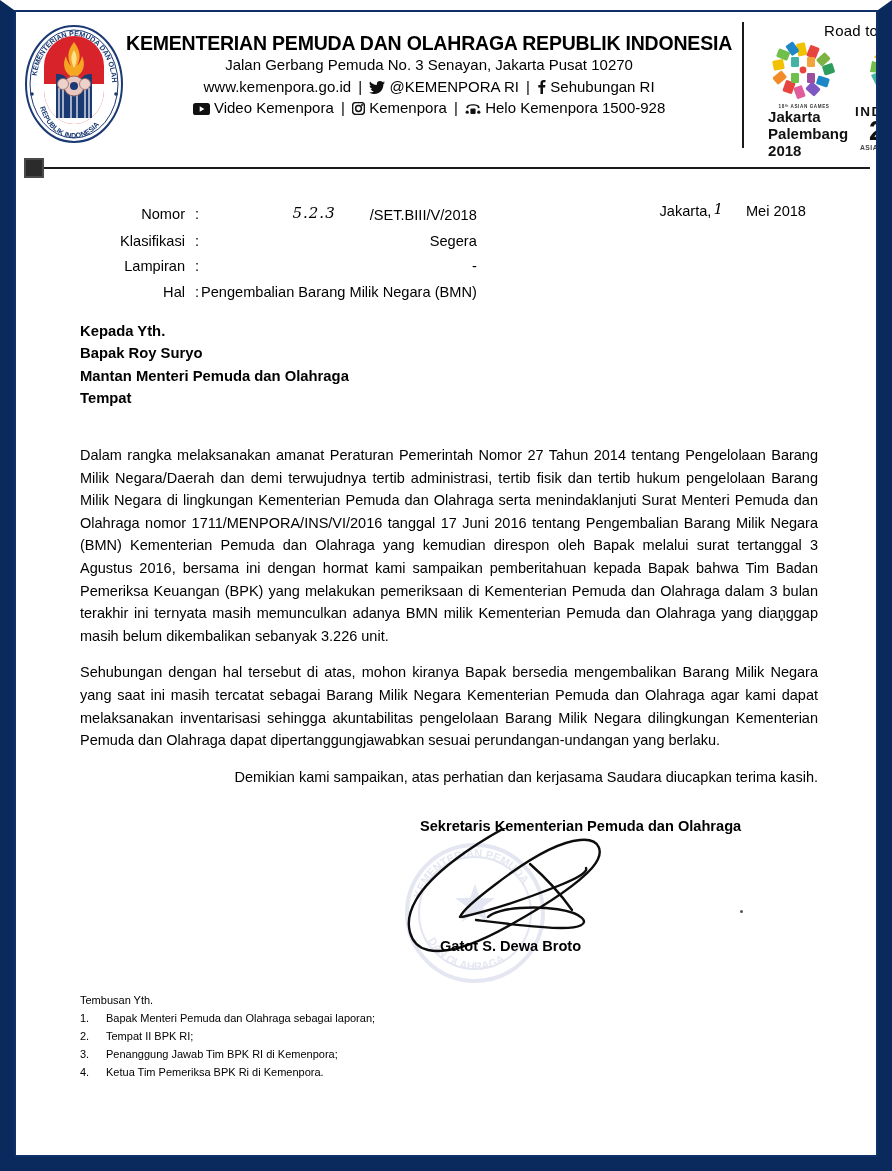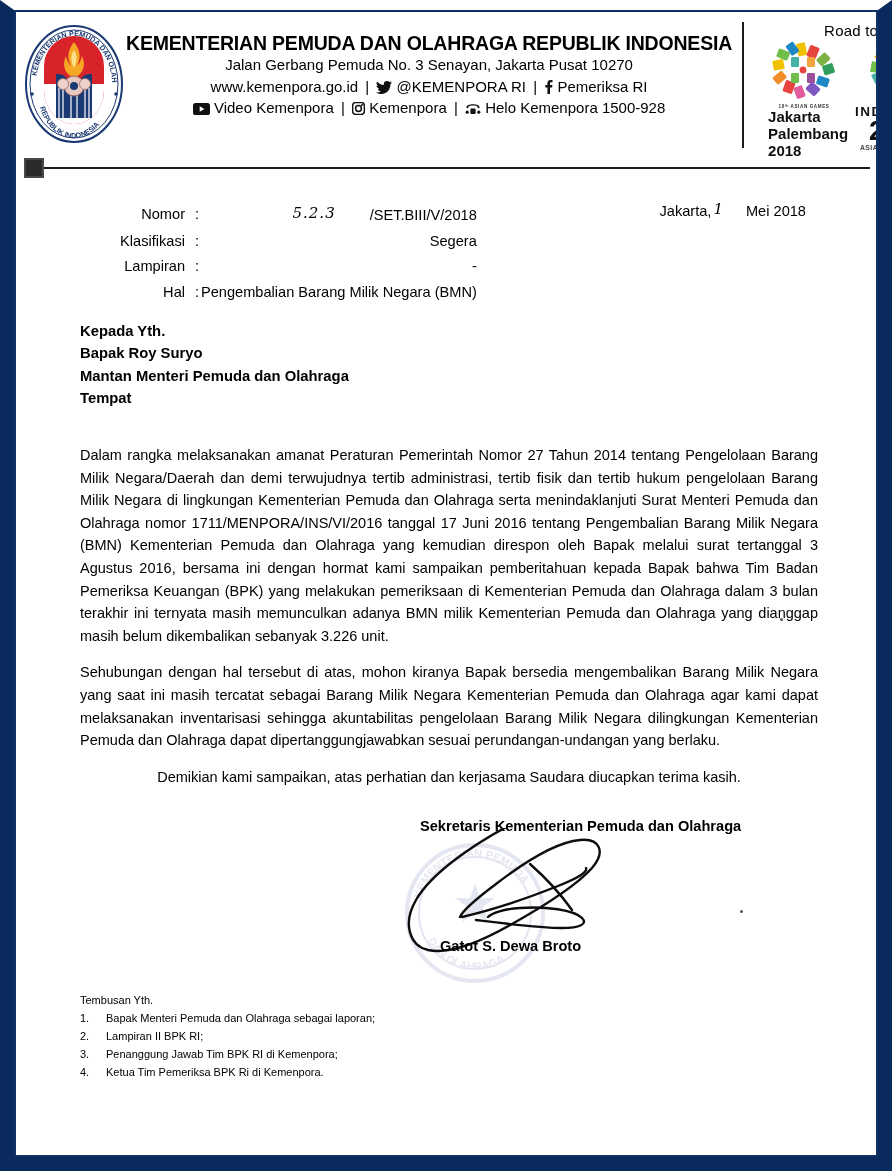--- a/index.html
+++ b/index.html
@@ -223,21 +223,21 @@
   }
 
   
   .para {
     margin-top: 14px;
     text-align: justify;
     font-size: 14.5px;
     line-height: 1.56;
   }
   .para.first { margin-top: 34px; }
-  .para.single { text-align: center; }
+  .para.single { text-align: right; }
 
   
   .sig-block {
     margin-top: 30px;
     position: relative;
     height: 170px;
   }
   .sig-title {
     position: absolute;
     left: 340px;
@@ -350,21 +350,21 @@
                 <path d="M16 1.6c-.6.26-1.2.43-1.9.5.7-.4 1.2-1.05 1.45-1.8-.64.38-1.35.65-2.1.8A3.3 3.3 0 0 0 11.1 0a3.28 3.28 0 0 0-3.28 3.28c0 .26.03.5.08.75A9.32 9.32 0 0 1 1.1.6a3.3 3.3 0 0 0 1.02 4.38c-.54-.02-1.05-.17-1.5-.41v.04c0 1.59 1.13 2.92 2.63 3.22a3.3 3.3 0 0 1-1.48.06 3.29 3.29 0 0 0 3.07 2.28A6.6 6.6 0 0 1 0 11.54a9.29 9.29 0 0 0 5.03 1.47c6.04 0 9.34-5 9.34-9.34l-.01-.42A6.64 6.64 0 0 0 16 1.6z" fill="#111"></path>
               </svg>
           </span>
           <span>@KEMENPORA RI</span>
           <span class="sep">|</span>
           <span class="ic">
             <svg width="9" height="14" viewBox="0 0 9 14">
                 <path d="M6 14V7.6h2.1l.3-2.5H6V3.5c0-.72.2-1.2 1.23-1.2H8.5V.1C8.27.06 7.5 0 6.6 0 4.73 0 3.45 1.14 3.45 3.23V5.1H1.3v2.5h2.15V14H6z" fill="#111"></path>
               </svg>
           </span>
-          <span>Pemeriksa RI</span>
+          <span>Sehubungan RI</span>
         </div>
 
         <div class="addr-line">
           <span class="ic">
             <svg width="17" height="12" viewBox="0 0 17 12">
                 <rect x="0" y="0" width="17" height="12" rx="2.6" fill="#111"></rect>
                 <path d="M6.7 3.3v5.4L11.4 6z" fill="#fff"></path>
               </svg>
           </span>
           <span>Video Kemenpora</span>
@@ -542,21 +542,21 @@
 
       <div class="tembusan">
         <div class="tembusan-title">Tembusan Yth.</div>
         <ul class="temb-list">
           <li>
             <span class="temb-num">1.</span>
             <span>Bapak Menteri Pemuda dan Olahraga sebagai laporan;</span>
           </li>
           <li>
             <span class="temb-num">2.</span>
-            <span>Lampiran II BPK RI;</span>
+            <span>Tempat II BPK RI;</span>
           </li>
           <li>
             <span class="temb-num">3.</span>
             <span>Penanggung Jawab Tim BPK RI di Kemenpora;</span>
           </li>
           <li>
             <span class="temb-num">4.</span>
             <span>Ketua Tim Pemeriksa BPK Ri di Kemenpora.</span>
           </li>
         </ul>

